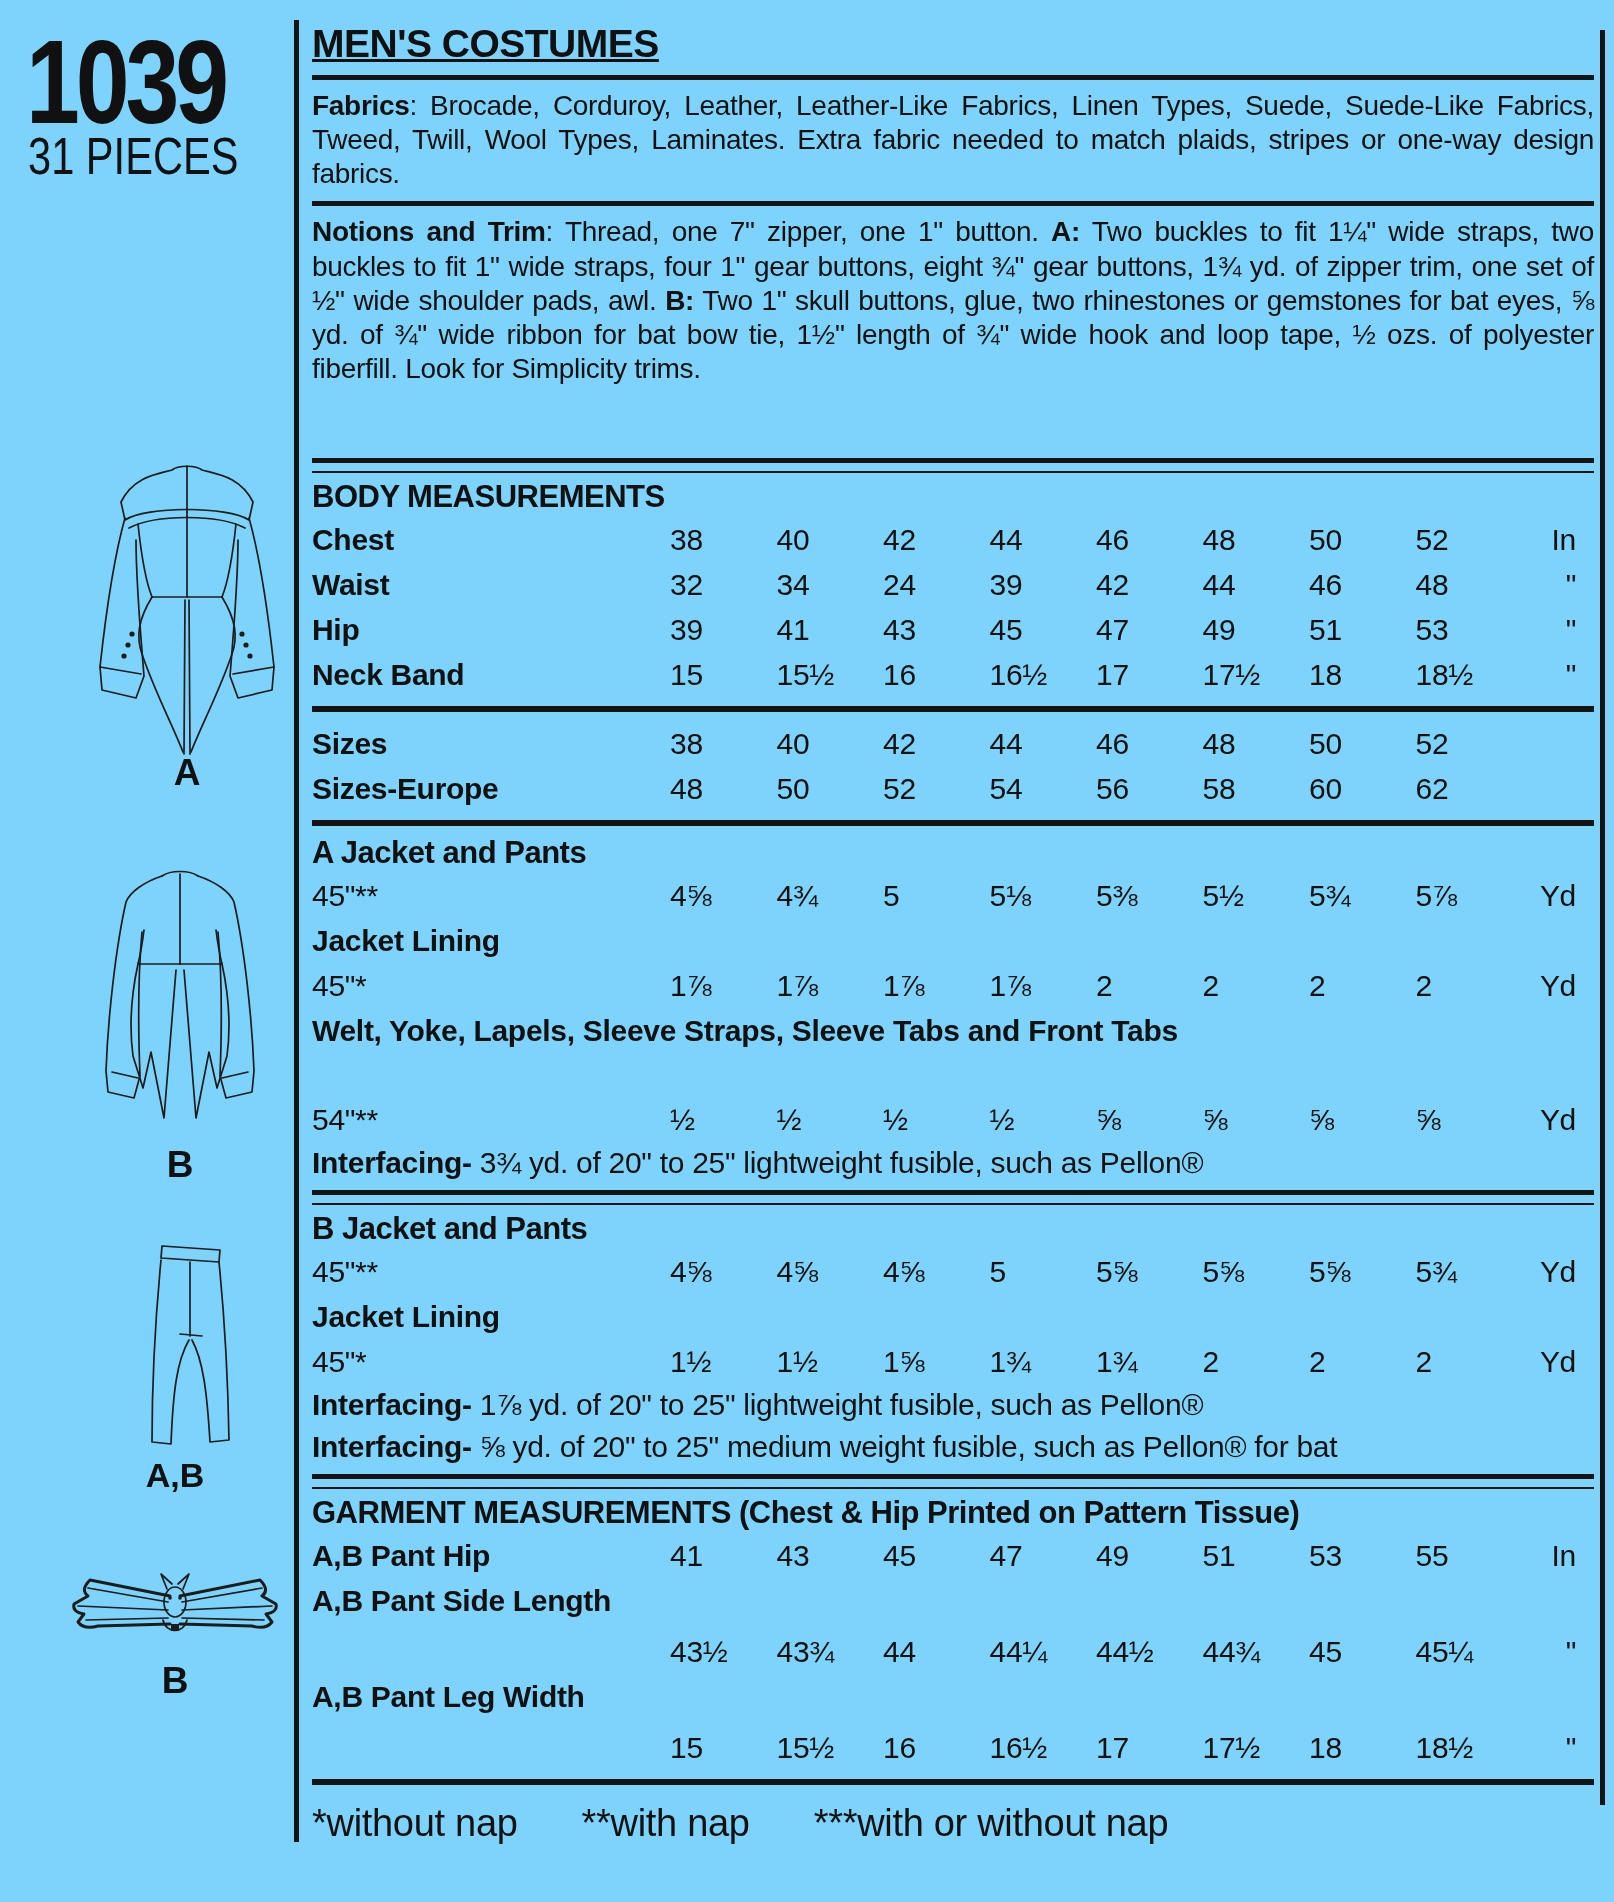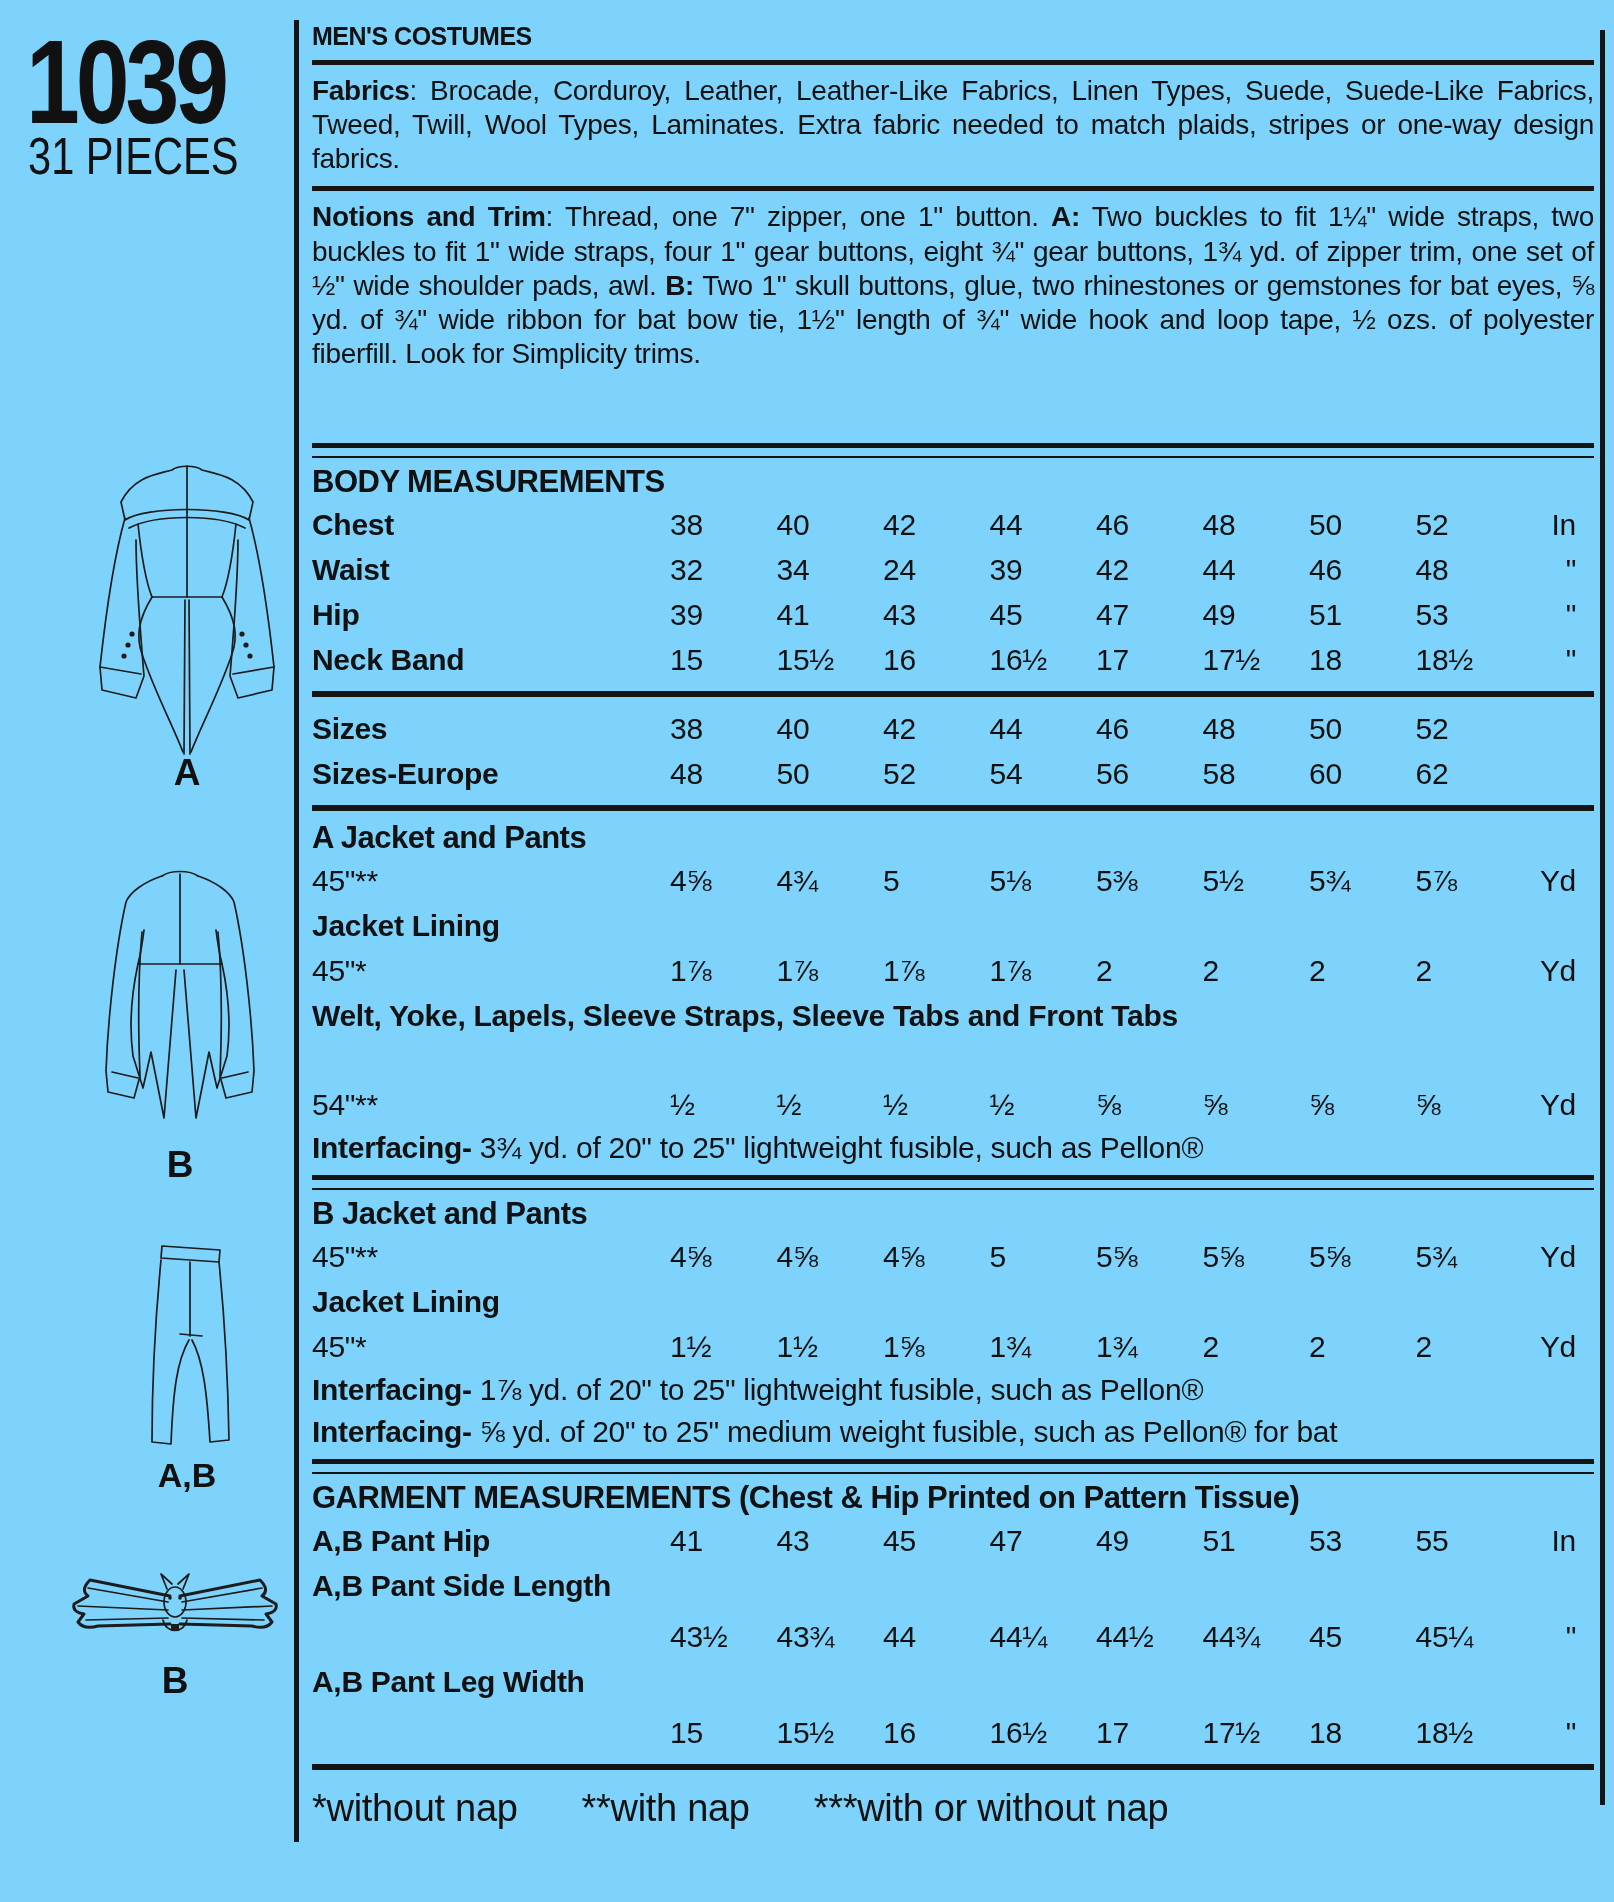--- a/index.html
+++ b/index.html
@@ -22,21 +22,21 @@
   .fig path,.fig line,.fig polyline{fill:none;stroke:#1c1c1c;stroke-width:1.7;stroke-linejoin:round;stroke-linecap:round;}
   .fig .thick{stroke-width:3;}
   .fig .fill{fill:#1c1c1c;stroke:none;}
   .figlabel{position:absolute;font-weight:bold;font-size:37px;text-align:center;letter-spacing:0;}
   
   .vrule{position:absolute;background:#141414;}
   .vrule-left{left:294px;top:20px;width:5px;height:1822px;}
   .vrule-right{left:1600px;top:30px;width:5px;height:1775px;}
   
   .rightcol{position:absolute;left:312px;top:0;width:1282px;}
-  .sheet-title{margin:22px 0 0 0;font-size:25px;font-weight:bold;letter-spacing:-0.5px;}
+  .sheet-title{margin:22px 0 0 0;font-size:39px;font-weight:bold;letter-spacing:-0.5px;text-decoration:underline;}
   .rule{height:0;border:none;border-top:5px solid #141414;margin:9px 0 9px 0;}
   .rule-6{border-top-width:6px;}
   .rule-dbl{height:8px;border:none;border-top:5px solid #141414;border-bottom:2px solid #141414;margin:6px 0 6px 0;}
   .para{margin:2px 0 10px 0;font-size:28px;line-height:1.22;text-align:justify;}
   .b{font-weight:bold;}
   .gap-table{margin-top:72px;}
   
   .sec-title{margin:4px 0 2px 0;font-size:31px;font-weight:bold;letter-spacing:-0.5px;}
   .sub-title{margin:0;font-size:30px;font-weight:bold;line-height:1.5;}
   .trow{display:grid;grid-template-columns:358px repeat(8,1fr) 72px;font-size:30px;line-height:1.5;}
@@ -99,21 +99,21 @@
     </svg>
     <div class="figlabel" style="left:100px;top:1144px;width:160px;">B</div>
 
     <svg class="fig" style="left:146px;top:1242px;" width="90" height="212" viewBox="0 0 90 212">
       <path d="M16,4 L74,8 L73,20 L15,16 Z"></path>
       <path d="M15,18 C9,80 6,140 6,200 L25,202 C27,150 31,118 43,98"></path>
       <path d="M73,20 C79,80 82,140 83,198 L64,200 C61,150 57,118 46,98"></path>
       <path d="M44,20 L44,94"></path>
       <path d="M34,92 L56,94"></path>
     </svg>
-    <div class="figlabel" style="left:136px;top:1456px;width:102px;font-size:34px;">A,B</div>
+    <div class="figlabel" style="left:124px;top:1456px;width:102px;font-size:34px;">A,B</div>
 
     <svg class="fig" style="left:68px;top:1572px;" width="214" height="78" viewBox="0 0 214 78">
       <path class="thick" d="M102,24 L22,8 Q12,18 20,24 L6,32 Q4,40 16,42 L10,50 Q16,58 30,54 L102,52"></path>
       <path d="M100,30 L20,16"></path>
         <path d="M100,38 L10,34"></path>
         <path d="M100,46 L18,48"></path>
       <path class="thick" d="M112,24 L192,8 Q202,18 194,24 L208,32 Q210,40 198,42 L204,50 Q198,58 184,54 L112,52"></path>
       <path d="M114,30 L194,16"></path>
         <path d="M114,38 L204,34"></path>
         <path d="M114,46 L196,48"></path>

